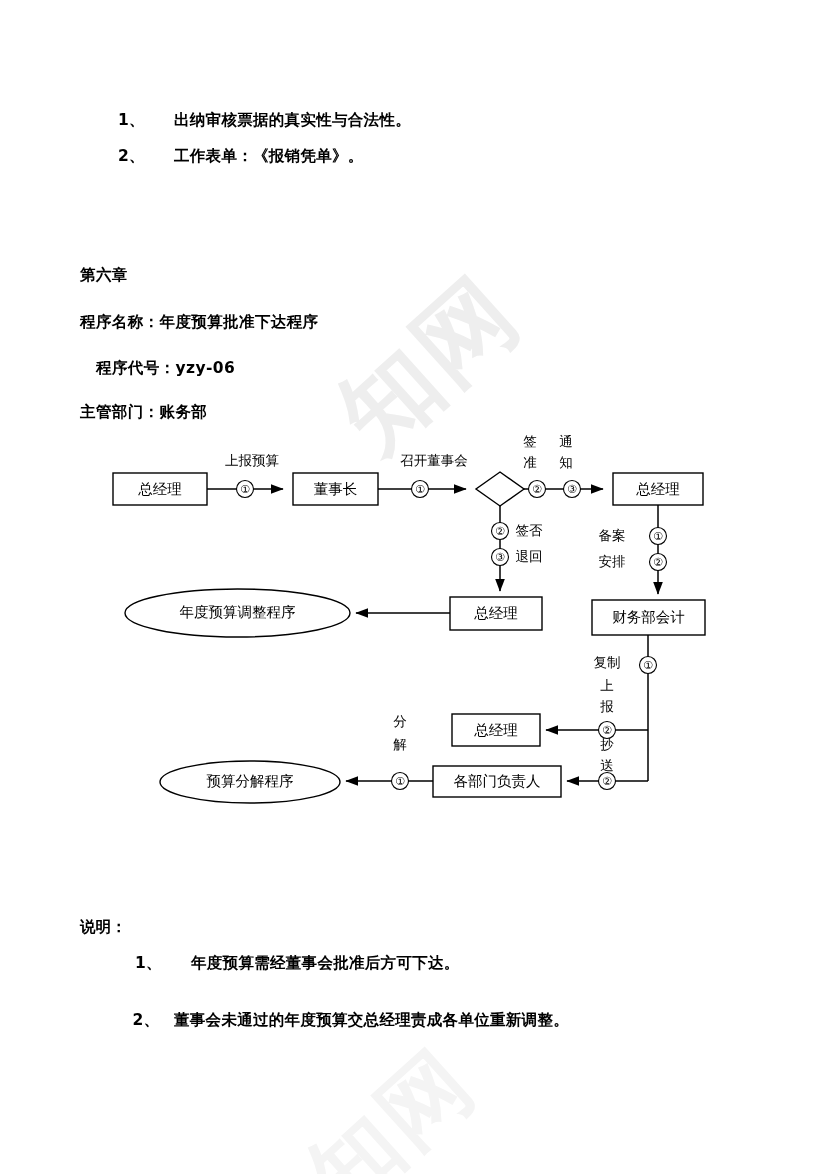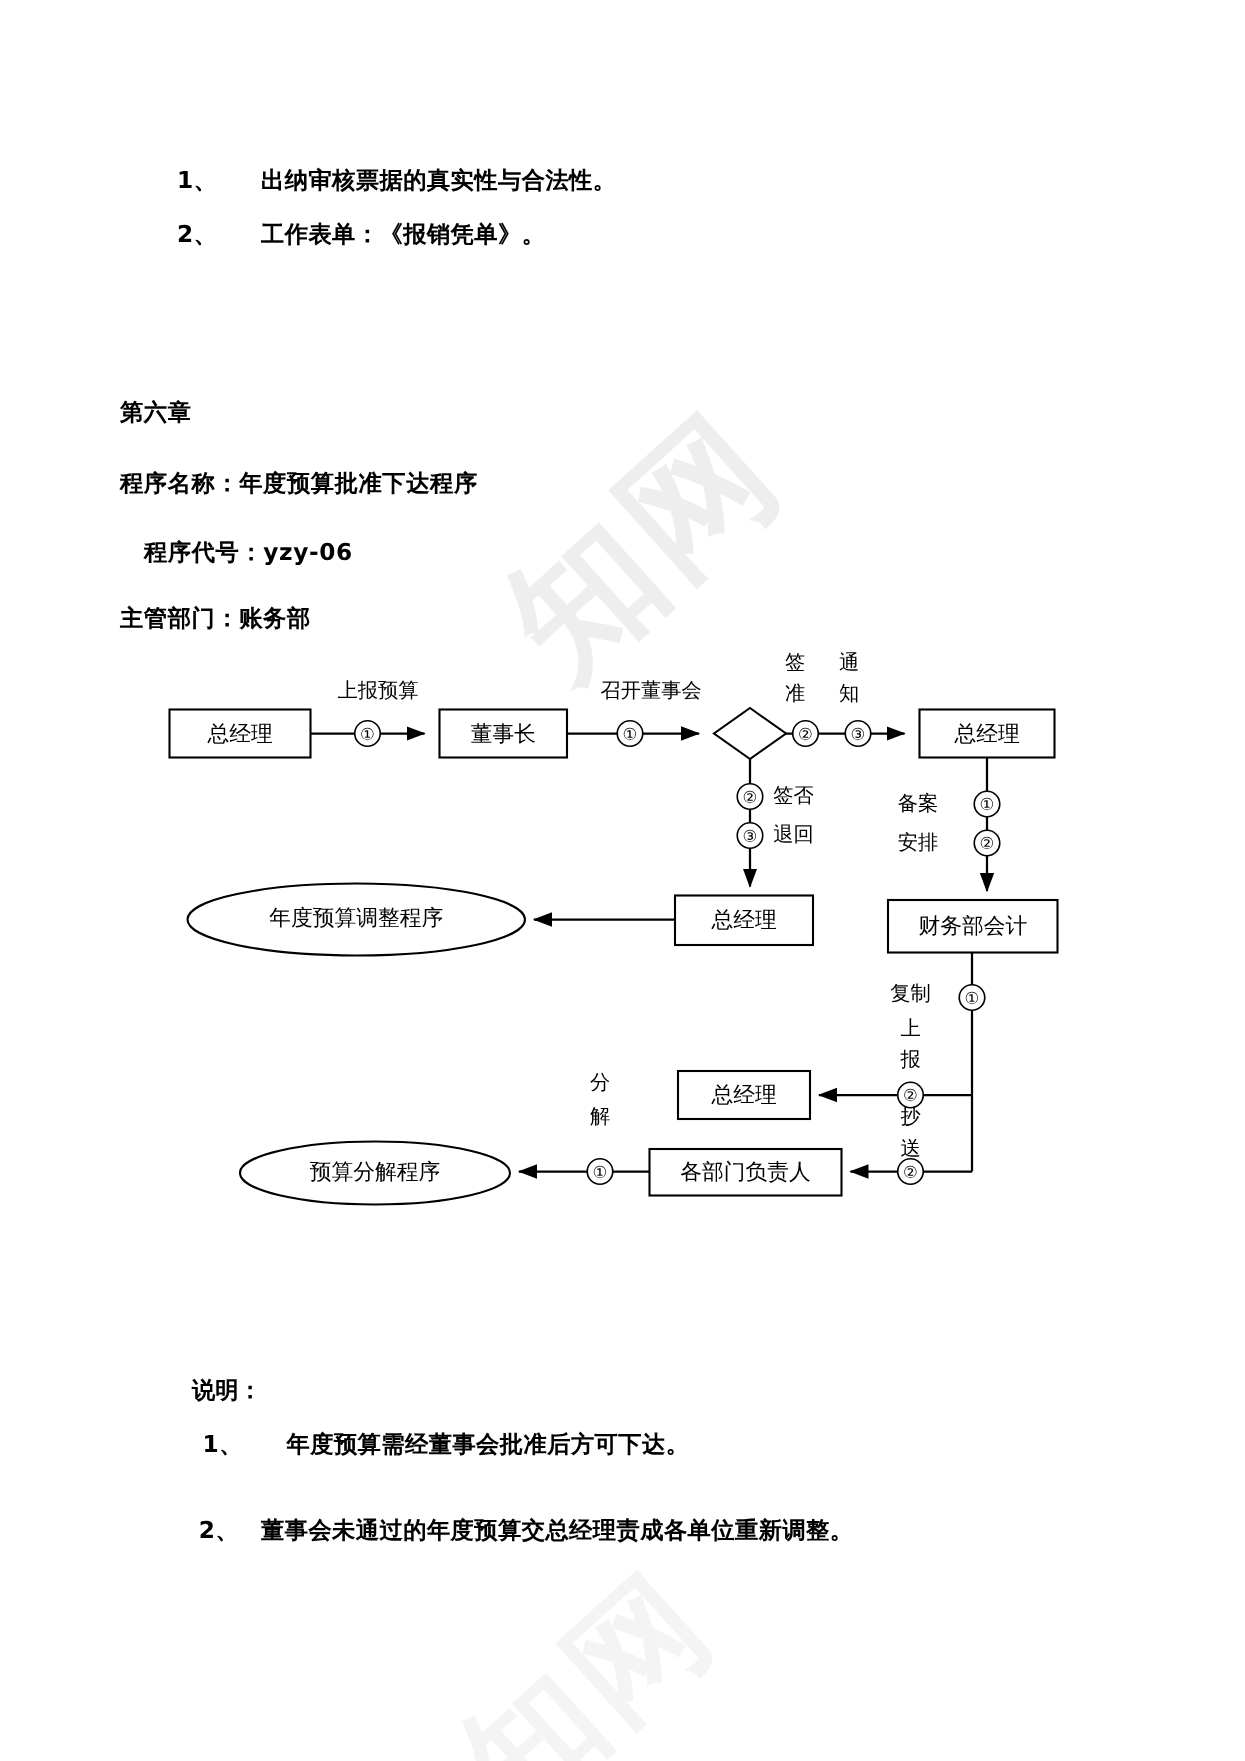--- a/index.html
+++ b/index.html
@@ -71,21 +71,20 @@
   }
   .heading-line .label { }
   .heading-line .value { }
 
   .note-title {
     position: absolute;
     font-weight: 700;
     font-size: 15.5px;
     left: 80px;
     top: 917px;
-    margin-left: 48px;
   }
 
   
   #flowchart {
     position: absolute;
     left: 0;
     top: 0;
     z-index: 2;
   }
   .node-text {

